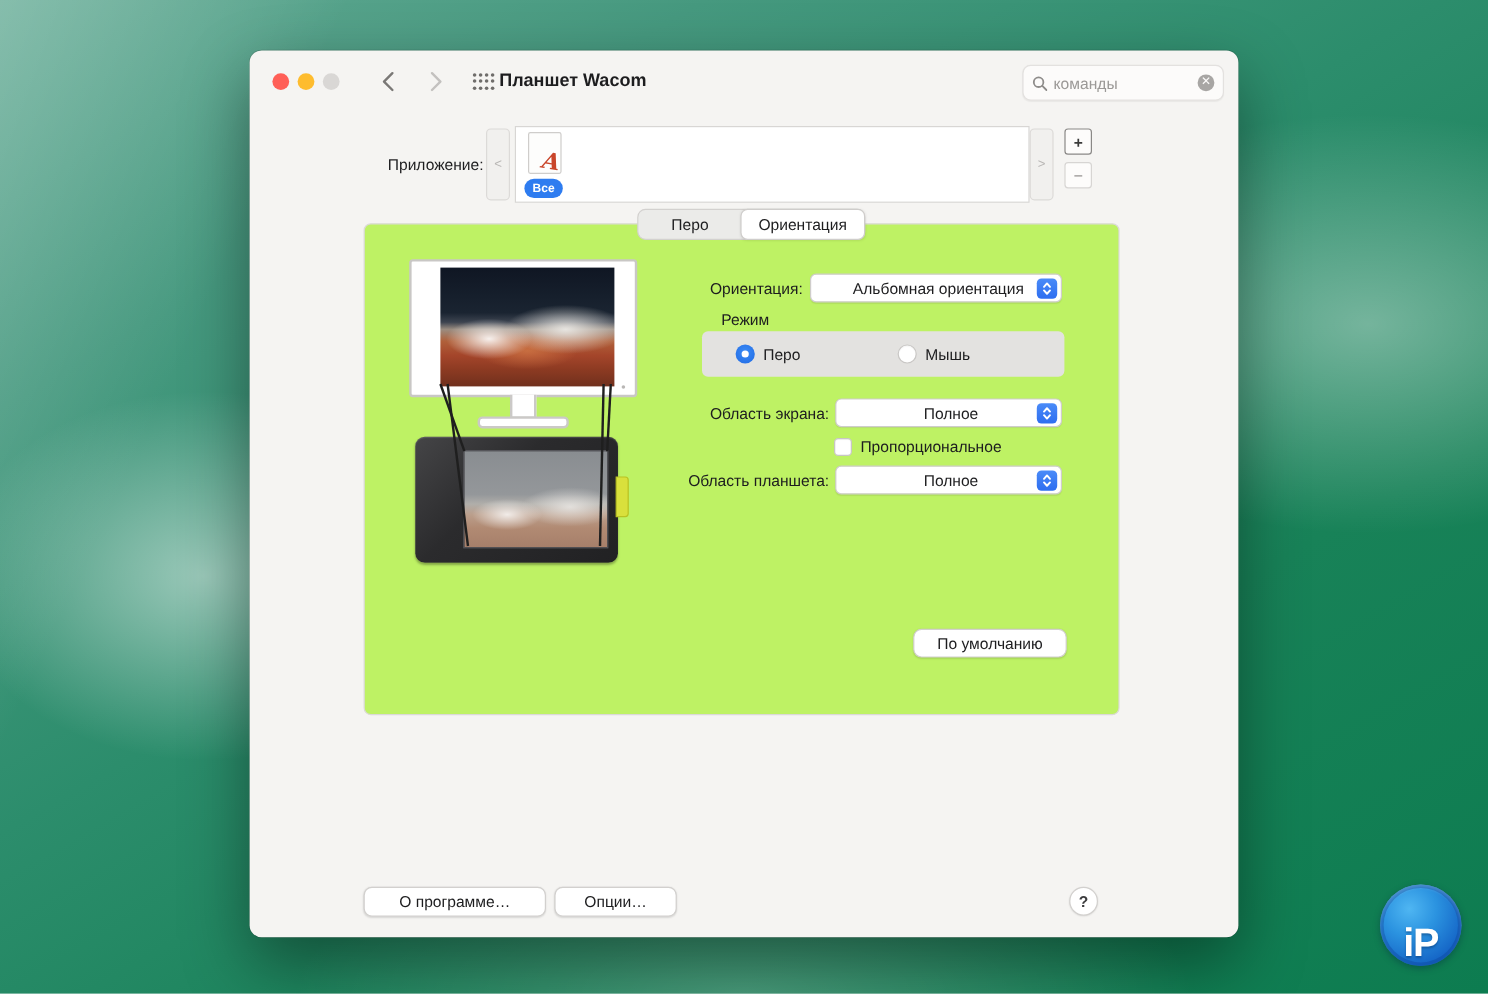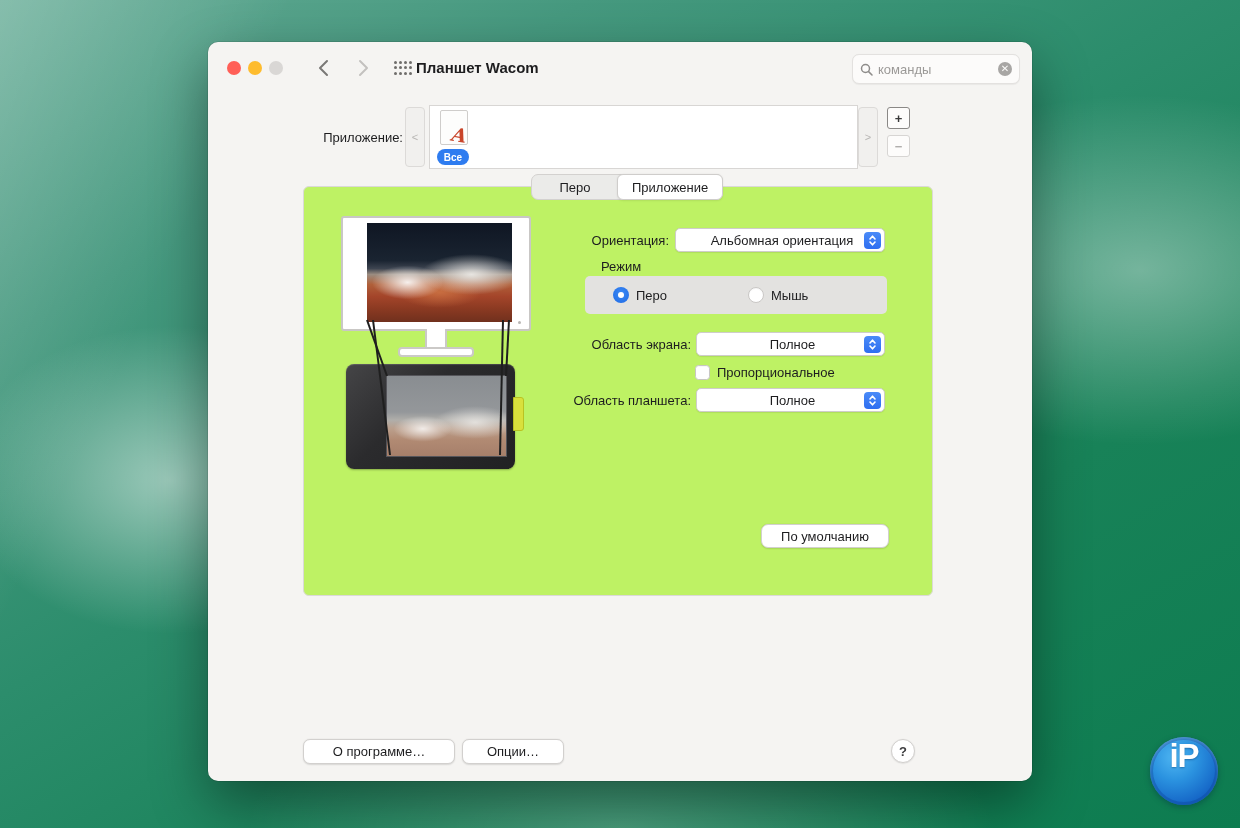--- a/index.html
+++ b/index.html
@@ -119,21 +119,21 @@
   .btn-default{position:absolute;left:457px;top:337px;width:128px;height:24px;}
   
   .btn-about{position:absolute;left:303px;top:739px;width:150px;height:23px;}
   .btn-options{position:absolute;left:462px;top:739px;width:100px;height:23px;}
   .btn-help{position:absolute;left:891px;top:739px;width:22px;height:22px;border-radius:50%;
     font-size:13px;font-weight:700;color:#3c3c3e;}
   
   .ip-logo{position:absolute;left:1150px;top:737px;width:68px;height:68px;border-radius:50%;
     background:radial-gradient(circle at 36% 30%,#4fb6f2 0%,#2b93e0 35%,#1668c8 72%,#0d55b0 100%);
     box-shadow:inset 0 0 0 3px rgba(12,64,150,0.35), inset 0 2px 3px rgba(255,255,255,0.35), 0 2px 6px rgba(0,30,60,0.35);
-    display:flex;align-items:flex-start;justify-content:center;}
+    display:flex;align-items:flex-end;justify-content:center;}
   .ip-logo span{color:#fff;font-size:33px;font-weight:700;letter-spacing:-1px;text-shadow:0 1px 2px rgba(0,40,90,0.4);}
 </style>
 </head>
 <body>
 
 <div class="window"></div>
 
 <div class="light red"></div>
 <div class="light yellow"></div>
 <div class="light gray"></div>
@@ -186,21 +186,21 @@
     </div>
     <div class="app-badge">Все</div>
   </div>
 </div>
 <div class="side-arrow right">&gt;</div>
 <div class="sq-btn add">+</div>
 <div class="sq-btn remove">−</div>
 
 <div class="tabs">
   <div class="tab">Перо</div>
-  <div class="tab selected">Приложение</div>
+  <div class="tab selected">Ориентация</div>
 </div>
 
 <div class="panel">
 
   <div class="monitor">
     <div class="photo"></div>
     <div class="pwr-led"></div>
   </div>
   <div class="stand-neck"></div>
   <div class="stand-base"></div>

